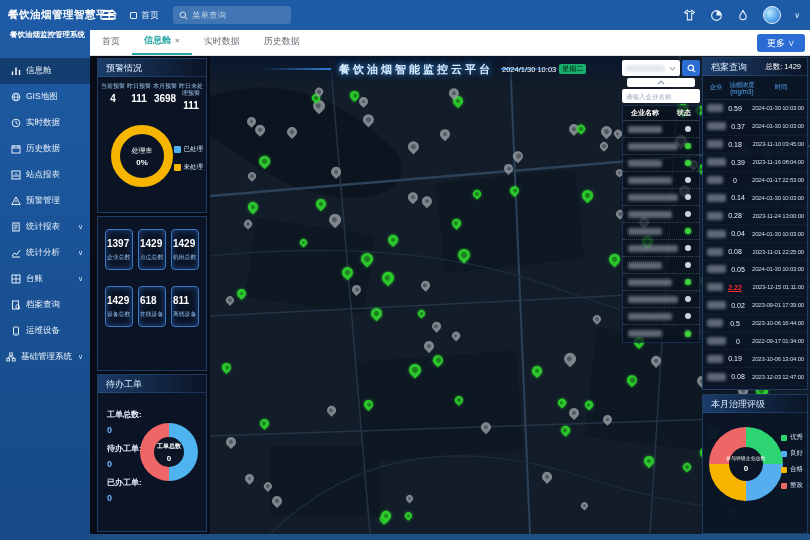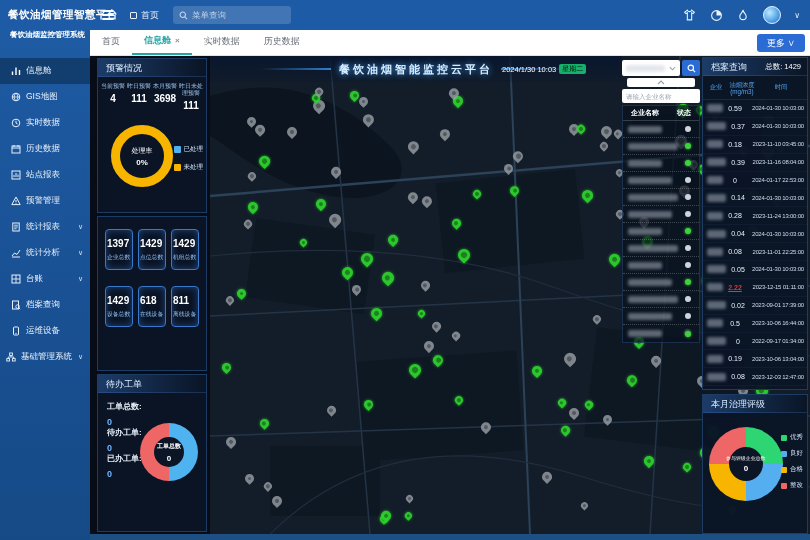--- a/index.html
+++ b/index.html
@@ -59,21 +59,21 @@
   
   .p-devices{left:7px;top:160px;width:110px;height:155px}
   .dgrid{display:grid;grid-template-columns:repeat(3,1fr);column-gap:5px;row-gap:16px;padding:12px 7px 0 7px}
   .dbox{border:1px solid #3a78c9;border-radius:4px;box-shadow:inset 0 0 7px rgba(50,110,200,.55);text-align:left;padding:8px 1px 7px 1px}
   .dbox .vl{font-size:10px;font-weight:bold;color:#fff}
   .dbox .lb{font-size:5.8px;color:#8fc1f5;margin-top:4px;white-space:nowrap}
 
   
   .p-work{left:7px;top:318px;width:110px;height:158px}
   .wrows{position:absolute;left:9px;top:26px}
-  .wrow .lb{font-size:8px;font-weight:bold;color:#e8f1fb;margin-top:0;white-space:nowrap}
+  .wrow .lb{font-size:8px;font-weight:bold;color:#e8f1fb;margin-top:8px;white-space:nowrap}
   .wrow .vl{font-size:9px;font-weight:bold;color:#6fb5ff;margin-top:5px}
   .donut{border-radius:50%;position:relative;display:flex;flex-direction:column;align-items:center;justify-content:center}
   .donut::after{content:"";position:absolute;border-radius:50%;background:#0b1526}
   .donut .ct{position:relative;z-index:2;text-align:center}
   .wdonut{position:absolute;right:8px;top:48px;width:58px;height:58px}
   .wdonut::after{inset:14px}
   .wdonut .l1{font-size:6px;color:#fff;font-weight:bold}
   .wdonut .l2{font-size:8px;color:#fff;font-weight:bold;margin-top:3px}
 
   

